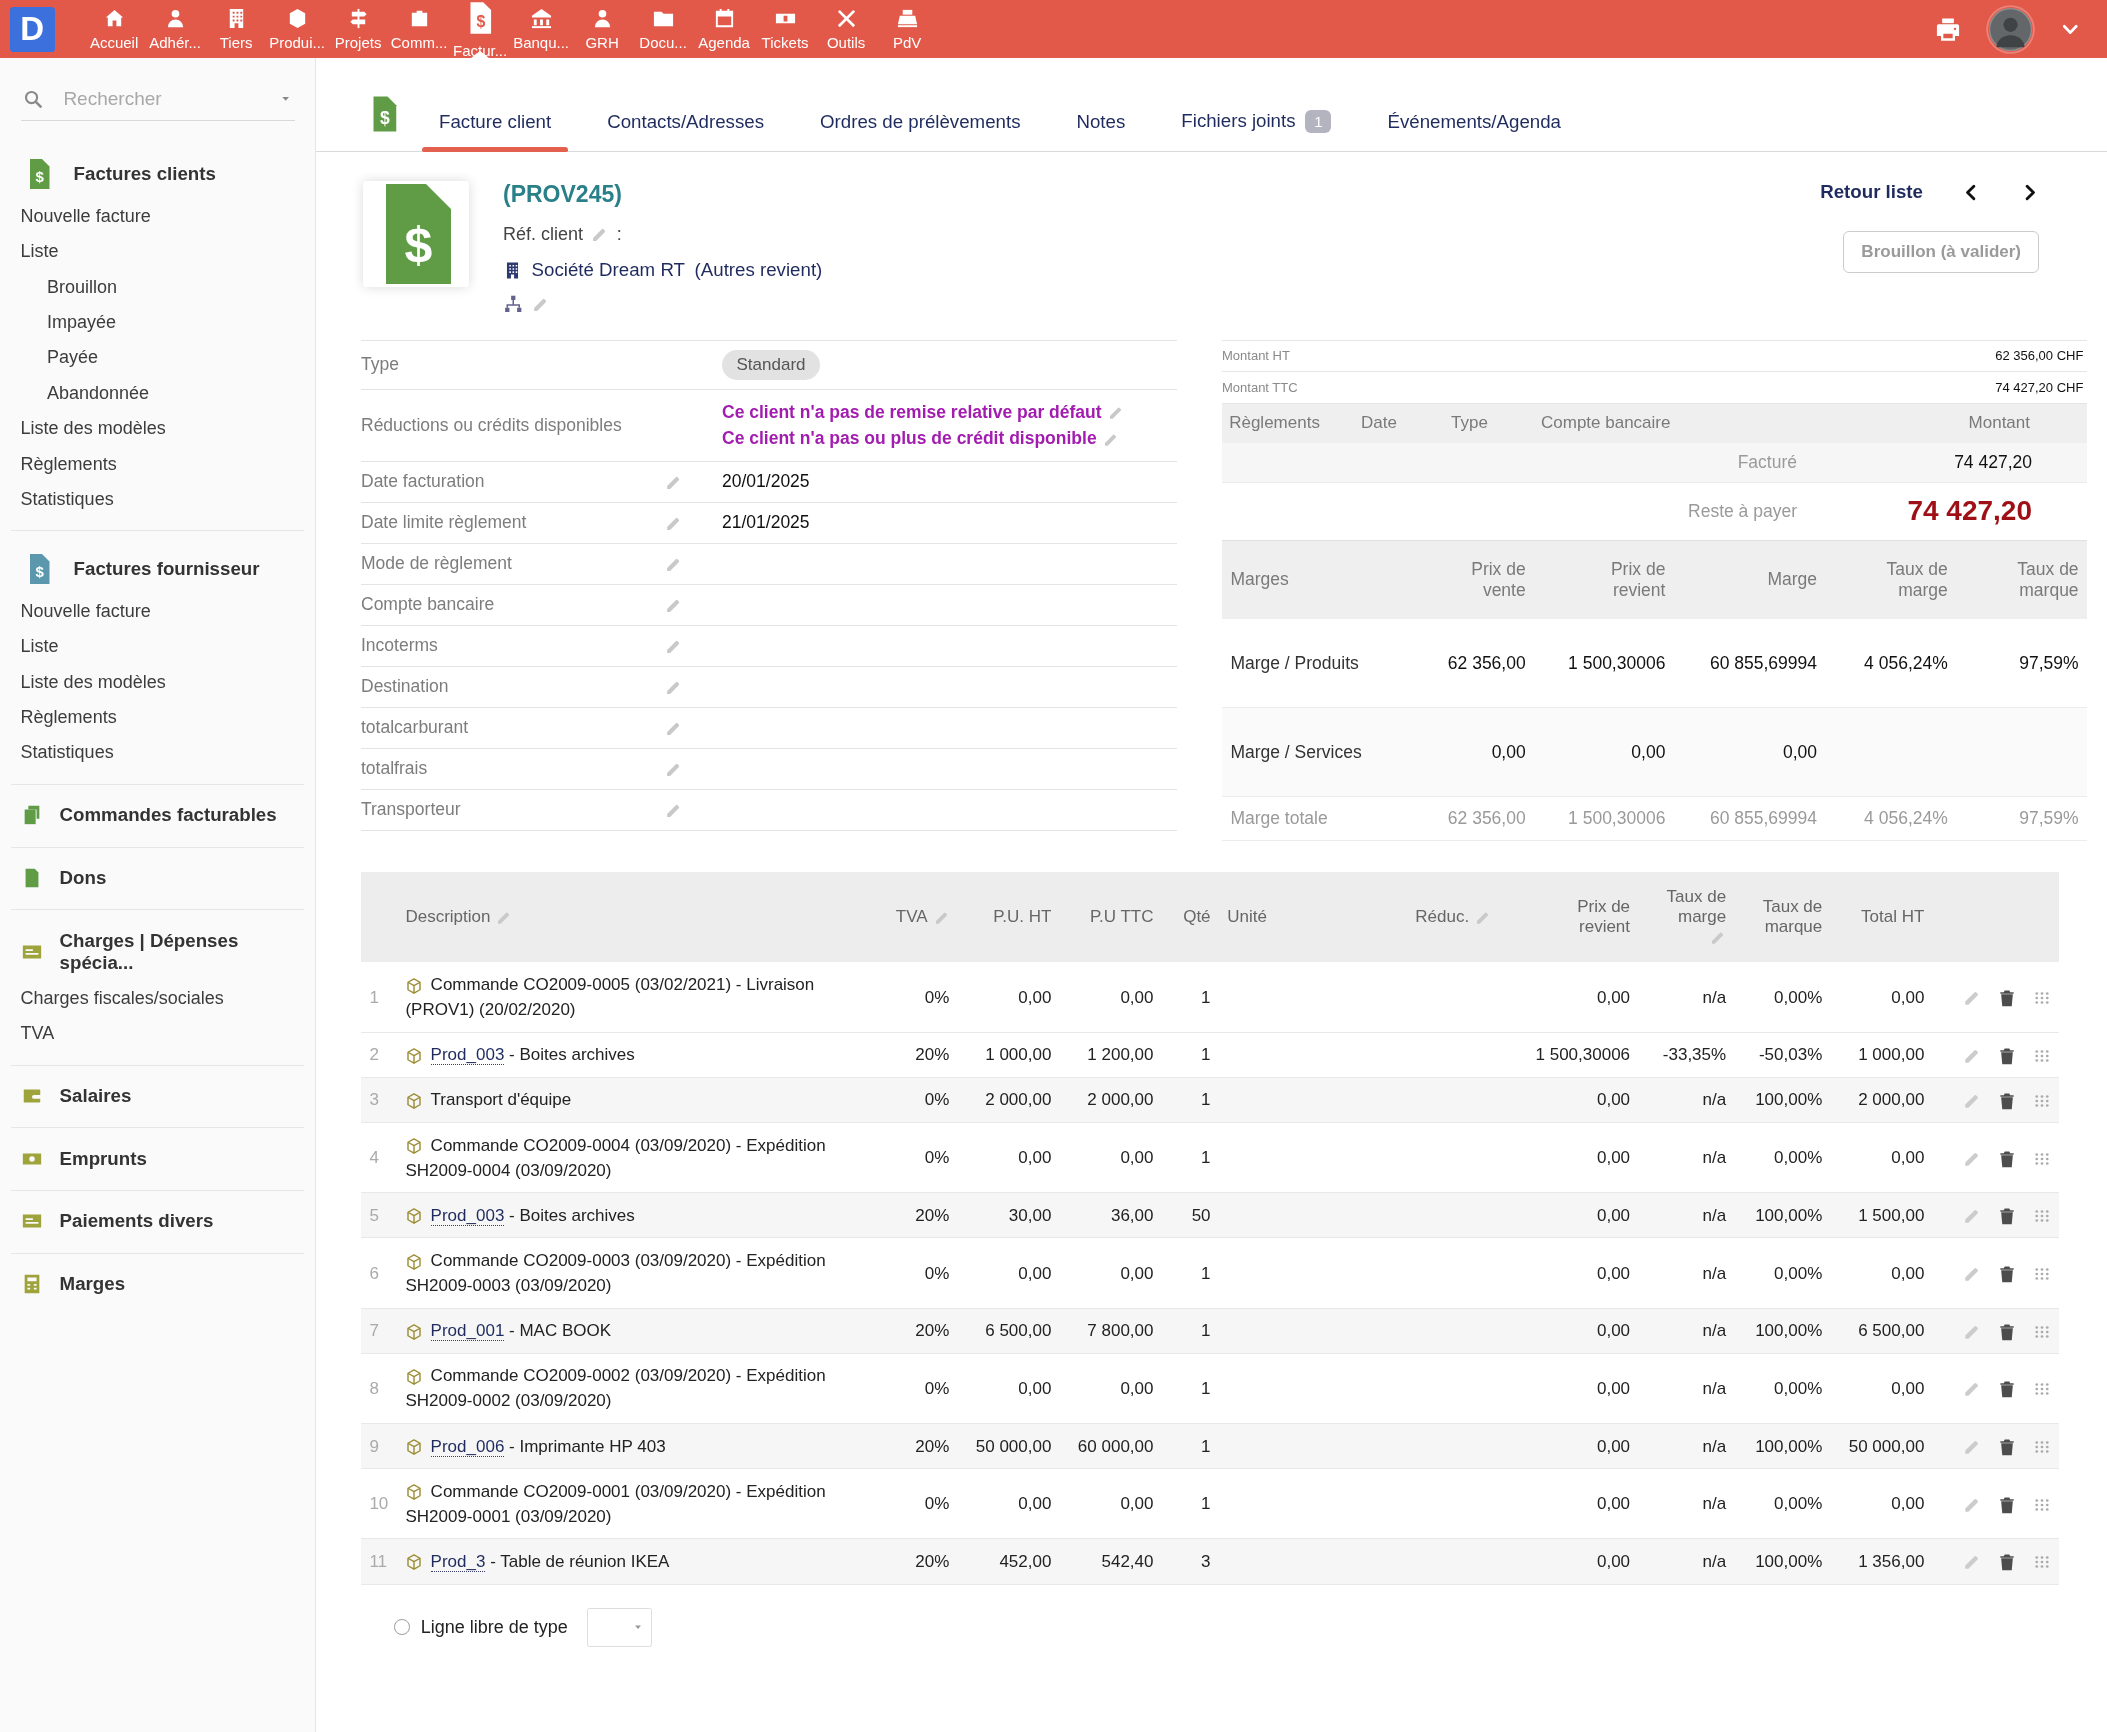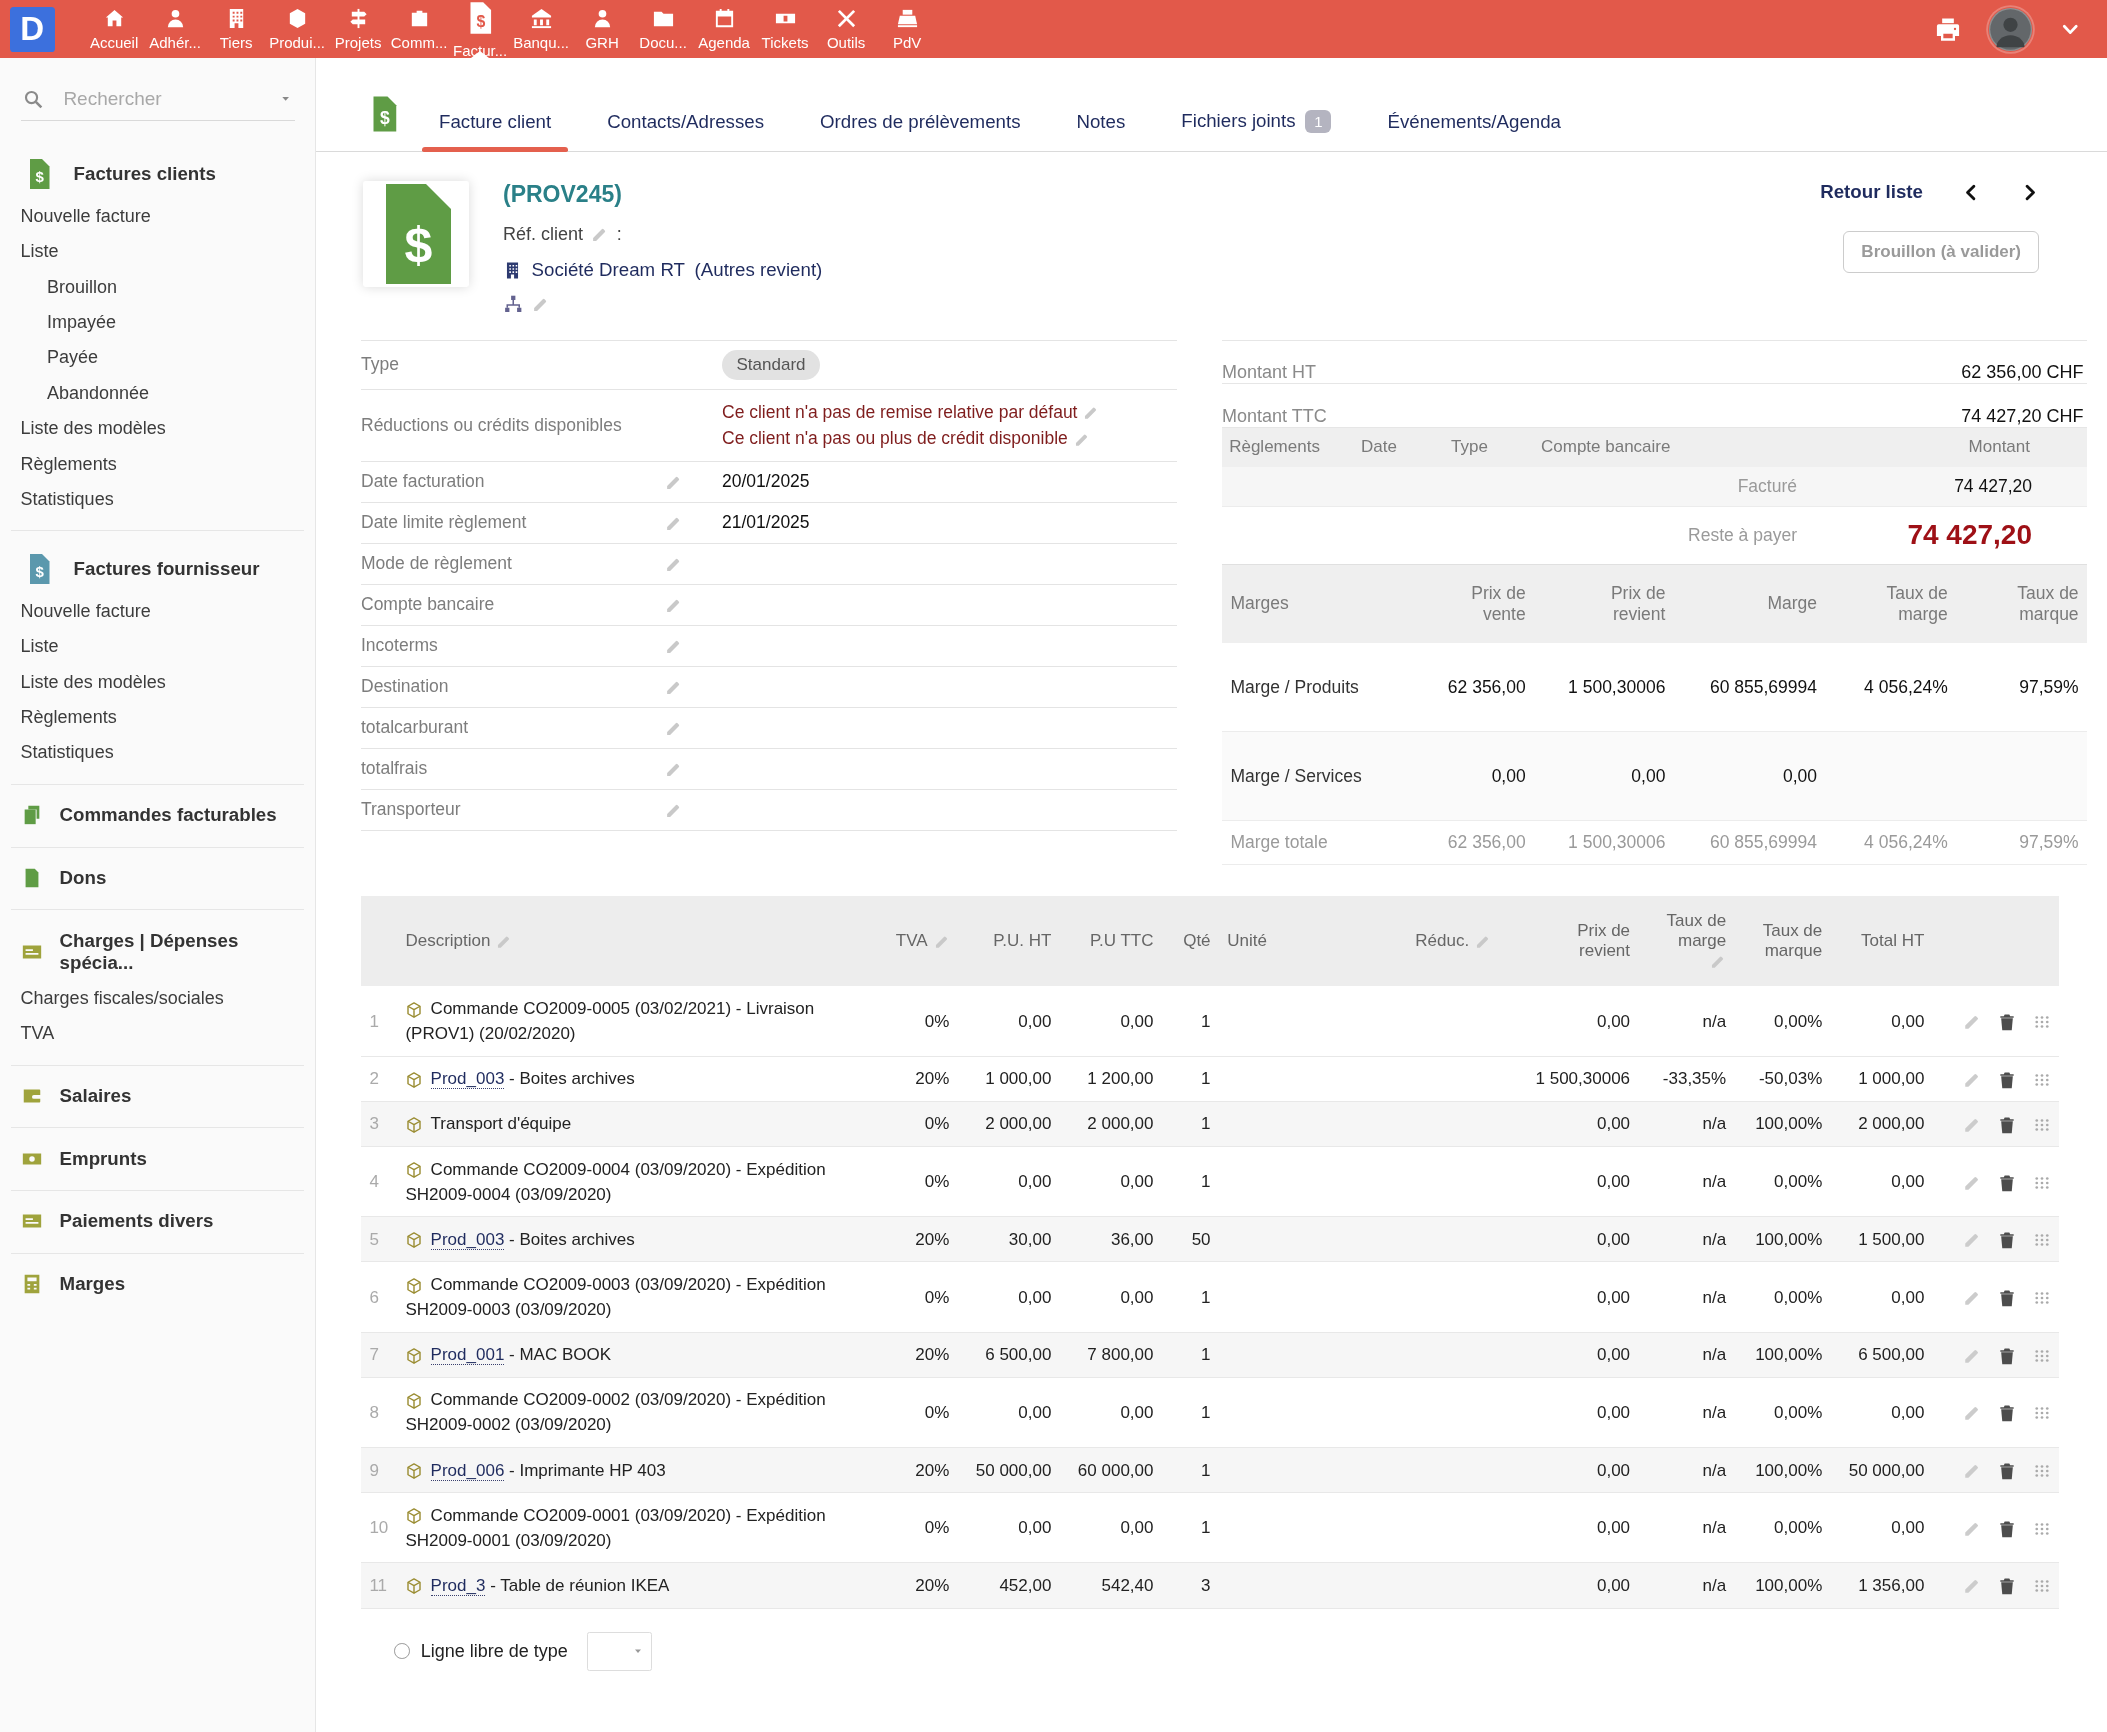--- a/index.html
+++ b/index.html
@@ -74,25 +74,25 @@
                   font-weight:bold; font-size:17px; padding:10.2px 17px; background:#fff; }
 
   
   .two-col { display:flex; gap:45px; padding:25px 21px 0 45px; align-items:flex-start; }
   .fields { width:816px; border-top:0.6px solid #e4e4e4; }
   .field-row { display:flex; align-items:center; border-bottom:0.6px solid #e4e4e4; padding:9px 0; min-height:41px; font-size:17.5px; }
   .field-label { width:304px; color:#7d7d7d; flex:none; }
   .field-pencil { width:57px; flex:none; }
   .field-value { flex:1; color:#111; }
   .pill { display:inline-block; background:#e2e2e2; color:#555; border-radius:15.7px; padding:4.8px 14.5px; font-size:17px; }
-  .disc-line { color:#7f1d1d; font-size:17.5px; line-height:26.5px; }
+  .disc-line { color:#a21caf; font-size:17.5px; line-height:26.5px;font-weight:bold; }
   .disc-line .pencil { margin-left:6px; }
 
   .amounts { flex:1; }
-  .amt-row { display:flex; justify-content:space-between; align-items:flex-end; height:44px; border-bottom:0.6px solid #e6e6e6; font-size:18px; }
+  .amt-row { display:flex; justify-content:space-between; align-items:center; height:32px; border-bottom:0.6px solid #e6e6e6; font-size:13px; }
   .amt-row:first-child { border-top:0.6px solid #e6e6e6; }
   .amt-label { color:#8a8a8a; }
   .amt-value { color:#111; padding-right:3.6px; }
   .pay-header { display:flex; align-items:center; background:#efefef; height:39px; font-size:17px; color:#7a7a7a; }
   .ph0{width:139px; padding-left:7.2px;} .ph1{width:90px;} .ph2{width:90px;} .ph3{width:259px;} .ph4{flex:1; text-align:right; padding-right:57px;}
   .pay-row { display:flex; align-items:center; min-height:40px; border-bottom:0.6px solid #ececec; font-size:17.5px; }
   .pay-row .pl { flex:none; width:575px; text-align:right; color:#9a9a9a; }
   .pay-row .pv { flex:1; text-align:right; padding-right:55px; color:#111; }
   .pay-row.shaded { background:#f6f6f6; }
   .pay-row.due { min-height:58px; border-bottom:0.6px solid #e0e0e0; }

